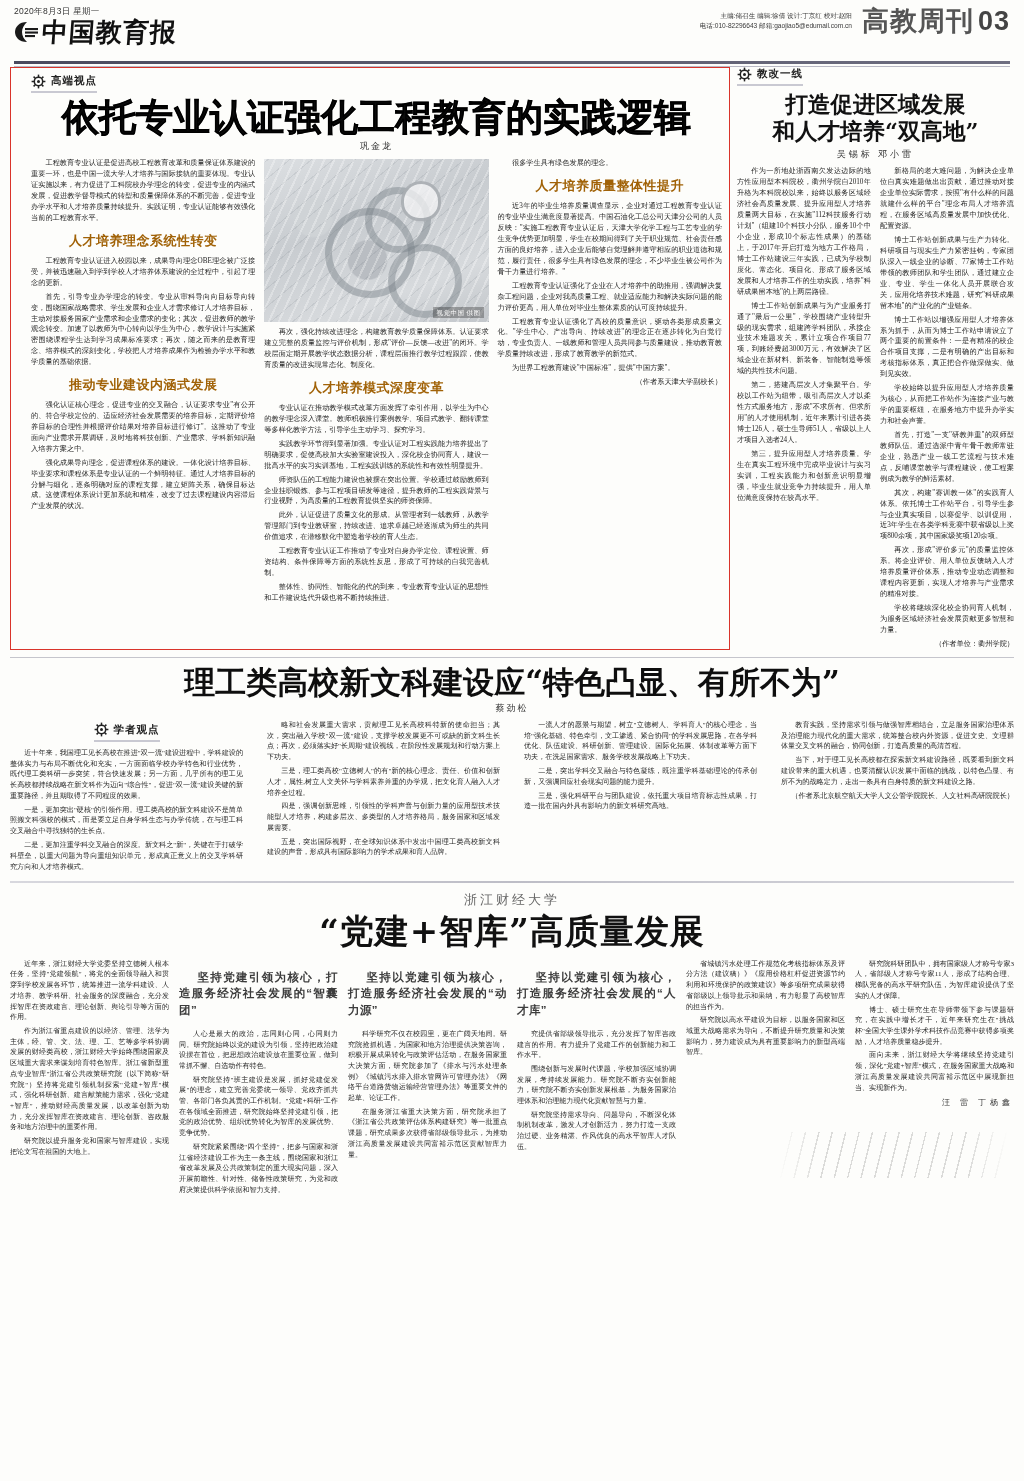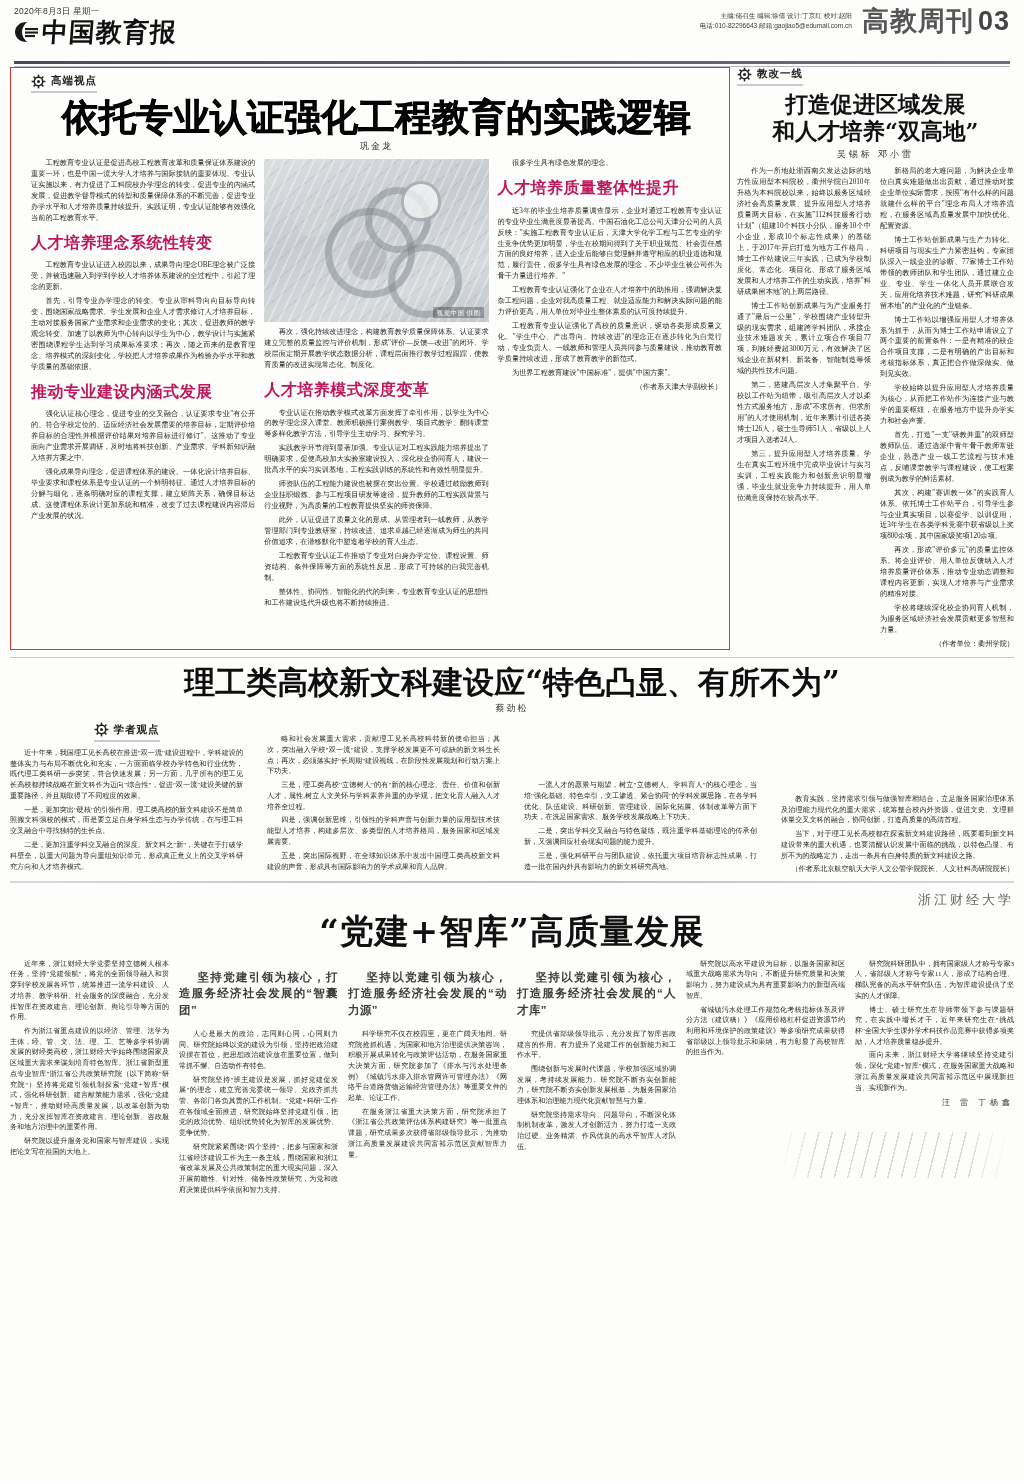--- a/index.html
+++ b/index.html
@@ -47,21 +47,21 @@
     text-align:center;color:#0d0d0d;
     font-family:"DejaVu Serif",serif;
     margin:2px 0 3px 0;
     -webkit-text-stroke:0.6px #000;
   }
   .byline{text-align:center;font-size:9px;color:#333;margin-bottom:5px;letter-spacing:2px;}
   .cols3{display:flex;gap:9px;}
   .col{flex:1;font-size:7.2px;line-height:1.52;text-align:justify;color:#1f1f1f;}
   .col p{margin:0 0 3px 0;text-indent:2em;}
   .subh{
-    font-size:16px;font-weight:bold;text-align:left;margin:7px 0 5px 0;color:#be185d;
+    font-size:13px;font-weight:bold;text-align:center;margin:7px 0 5px 0;color:#a16207;
     font-family:"DejaVu Serif",serif;letter-spacing:.5px;
   }
   .figure{margin:1px 0 5px 0;position:relative;}
   .figure .ph{
     width:100%;height:163px;
     background:
       radial-gradient(circle at 22% 36%, #cfd3d6 0 9%, transparent 10%),
       radial-gradient(circle at 70% 30%, #c3c7cb 0 7%, transparent 8%),
       radial-gradient(circle at 46% 62%, #b9bdc2 0 12%, transparent 13%),
       linear-gradient(160deg,#dcdfe2 0%,#c8ccd0 40%,#d7dadd 75%,#c2c6ca 100%);
@@ -90,27 +90,27 @@
   .cols2{display:flex;gap:9px;}
   .attrib{text-align:right;font-size:7.2px;color:#222;margin-top:3px;}
 
   
   .mid{padding:7px 10px 0 10px;box-sizing:border-box;}
   .mid-rule{height:1px;background:#c5c5cc;margin:0 0 7px 0;}
   .hl3{
     font-size:31px;font-weight:bold;text-align:center;color:#0e0e0e;line-height:1.1;
     font-family:"DejaVu Serif",serif;margin:2px 0 3px 0;letter-spacing:0px;
   }
-  .mid-body{display:flex;gap:24px;margin-top:4px;align-items:flex-end;}
+  .mid-body{display:flex;gap:24px;margin-top:4px;}
   .mid-body .col{font-size:7.1px;}
 
   
   .bottom{padding:6px 10px 4px 10px;box-sizing:border-box;position:relative;}
   .bot-rule{height:2px;background:linear-gradient(90deg,#d8d8de,#bdbdc6,#d8d8de);margin-bottom:8px;}
-  .eyebrow{text-align:right;font-size:13px;color:#666;letter-spacing:3px;font-family:"Liberation Sans",sans-serif;margin-bottom:4px;}
+  .eyebrow{text-align:center;font-size:13px;color:#666;letter-spacing:3px;font-family:"Liberation Sans",sans-serif;margin-bottom:4px;}
   .hl4{
     font-size:34px;font-weight:bold;text-align:center;color:#111;line-height:1.1;
     font-family:"DejaVu Serif",serif;margin:0 0 8px 0;letter-spacing:1px;
   }
   .bot-body{display:flex;gap:10px;}
   .bot-body .col{font-size:7.05px;}
   .pull{
     font-size:11.5px;line-height:1.45;color:#3c3c3c;font-weight:bold;
     font-family:"Liberation Sans",sans-serif;
     text-indent:1.6em;margin:10px 0 10px 0;letter-spacing:.4px;
@@ -344,22 +344,22 @@
         <p>科学研究不仅在校园里，更在广阔天地间。研究院抢抓机遇，为国家和地方治理提供决策咨询，积极开展成果转化与政策评估活动，在服务国家重大决策方面，研究院参加了《排水与污水处理条例》《城镇污水排入排水管网许可管理办法》《网络平台道路货物运输经营管理办法》等重要文件的起草、论证工作。</p>
         <p>在服务浙江省重大决策方面，研究院承担了《浙江省公共政策评估体系构建研究》等一批重点课题，研究成果多次获得省部级领导批示，为推动浙江高质量发展建设共同富裕示范区贡献智库力量。</p>
       </div>
       <div class="col">
         <div class="pull">坚持以党建引领为核心，打造服务经济社会发展的“人才库”</div>
         <p>究提供省部级领导批示，充分发挥了智库咨政建言的作用。有力提升了党建工作的创新能力和工作水平。</p>
         <p>围绕创新与发展时代课题，学校加强区域协调发展，考持续发展能力。研究院不断夯实创新能力，研究院不断夯实创新发展根基，为服务国家治理体系和治理能力现代化贡献智慧与力量。</p>
         <p>研究院坚持需求导向、问题导向，不断深化体制机制改革，激发人才创新活力，努力打造一支政治过硬、业务精湛、作风优良的高水平智库人才队伍。</p>
       </div>
       <div class="col">
+        <p>省城镇污水处理工作规范化考核指标体系及评分方法（建议稿）》《应用价格杠杆促进资源节约利用和环境保护的政策建议》等多项研究成果获得省部级以上领导批示和采纳，有力彰显了高校智库的担当作为。</p>
         <p>研究院以高水平建设为目标，以服务国家和区域重大战略需求为导向，不断提升研究质量和决策影响力，努力建设成为具有重要影响力的新型高端智库。</p>
-        <p>省城镇污水处理工作规范化考核指标体系及评分方法（建议稿）》《应用价格杠杆促进资源节约利用和环境保护的政策建议》等多项研究成果获得省部级以上领导批示和采纳，有力彰显了高校智库的担当作为。</p>
       </div>
       <div class="col">
         <p>研究院科研团队中，拥有国家级人才称号专家3人，省部级人才称号专家11人，形成了结构合理、梯队完备的高水平研究队伍，为智库建设提供了坚实的人才保障。</p>
         <p>博士、硕士研究生在导师带领下参与课题研究，在实践中增长才干，近年来研究生在"挑战杯"全国大学生课外学术科技作品竞赛中获得多项奖励，人才培养质量稳步提升。</p>
         <p>面向未来，浙江财经大学将继续坚持党建引领，深化"党建+智库"模式，在服务国家重大战略和浙江高质量发展建设共同富裕示范区中展现新担当、实现新作为。</p>
         <div class="sig">汪 雷  丁杨鑫</div>
       </div>
     </div>
 
     <div class="wm"></div>

